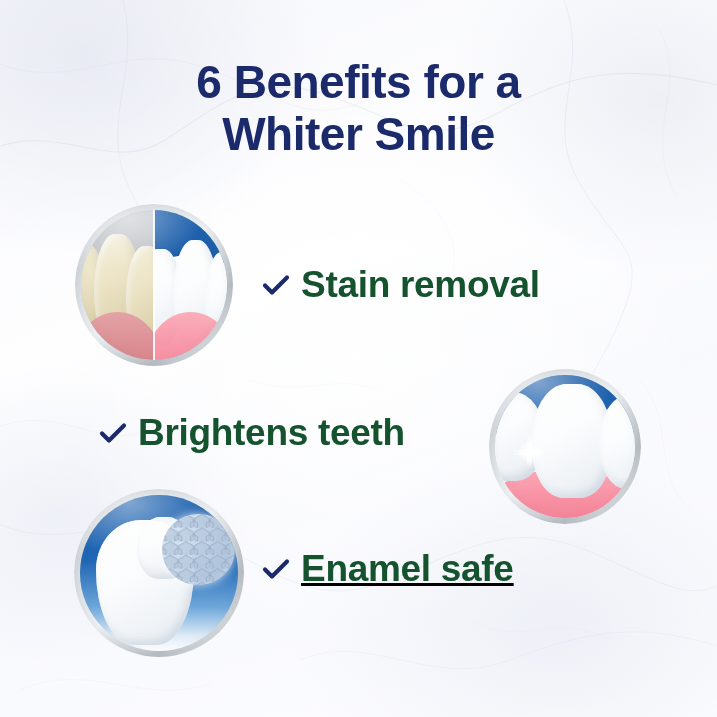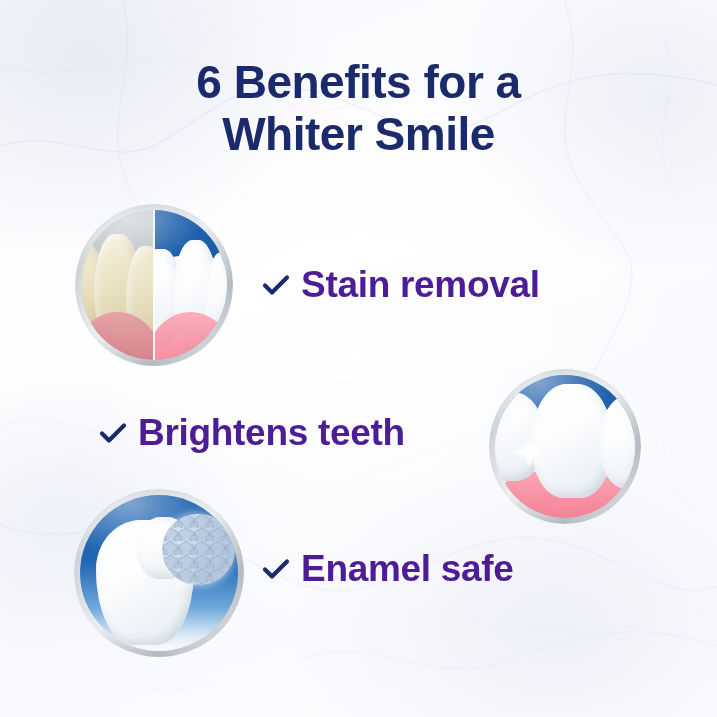--- a/index.html
+++ b/index.html
@@ -69,27 +69,27 @@
   .check-icon {
     display: inline-block;
     width: 30px;
     height: 30px;
     flex: 0 0 30px;
   }
   .check-icon svg { display: block; width: 30px; height: 30px; }
   .benefit-label {
     font-size: 37px;
     font-weight: bold;
-    color: #4c1d95;
+    color: #14532d;
     letter-spacing: -0.3px;
   }
 
   #row1-text { left: 261px; top: 264px; }
   #row2-text { left: 98px;  top: 412px; }
-  #row3-text { left: 261px; top: 548px; }
+  #row3-text { left: 261px; top: 548px; text-decoration: underline; }
 
   
   .benefit-circle {
     position: absolute;
     border-radius: 50%;
     overflow: hidden;
     background: #ffffff;
   }
   .circle-rim {
     position: absolute;

